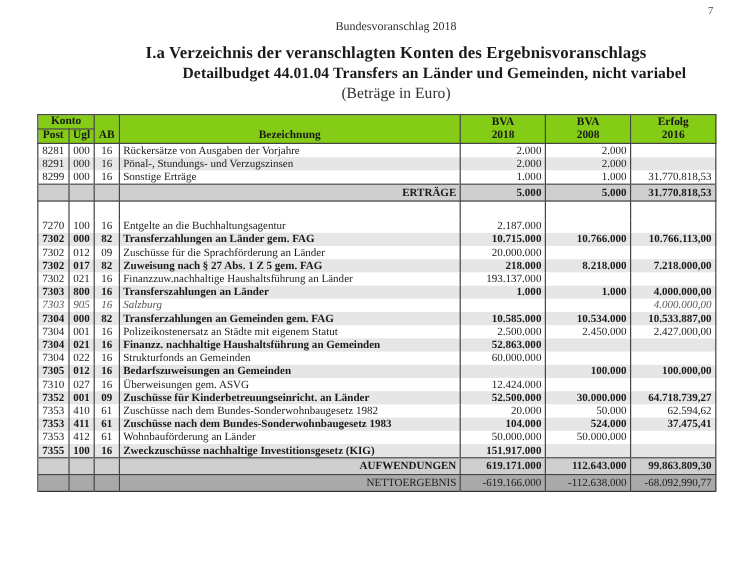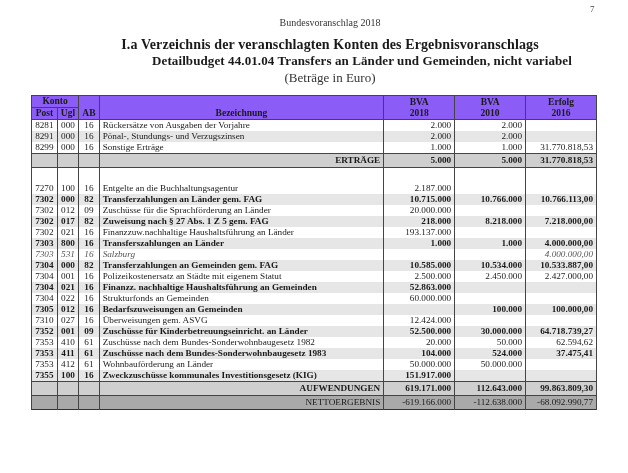--- a/index.html
+++ b/index.html
@@ -14,21 +14,21 @@
   .title1 { top:37px; font-size:14px; font-weight:bold; letter-spacing:0.1px; }
   .title2 { top:53px; font-size:13px; font-weight:bold; letter-spacing:0.1px;margin-left:32px; }
   .unit { top:70px; font-size:13px; color:#333; }
 
   table.budget {
     position:absolute; left:31px; top:95px; width:566px;
     border-collapse:collapse; font-size:9.2px; line-height:11px;
     border:1.5px solid #333;
   }
   table.budget td, table.budget th { padding:0 3px; white-space:nowrap; }
-  table.budget th { background:#8b5cf6; font-weight:bold; font-size:9.5px; border:1px solid #444; }
+  table.budget th { background:#84cc16; font-weight:bold; font-size:9.5px; border:1px solid #444; }
   .c-post { width:24px; }
   .c-ugl { width:18px; }
   .c-ab { width:14px; }
   .c-bez { width:281px; }
   .c-num { width:70px; }
   td.v { border-left:1px solid #444; border-right:1px solid #444; }
   td.num { text-align:right; }
   td.ctr { text-align:center; }
   tr.shade td { background:#e6e6e6; }
   tr.bold td { font-weight:bold; }
@@ -56,21 +56,21 @@
       <col class="c-num">
       <col class="c-num">
       <col class="c-num">
   </colgroup>
   <thead>
     <tr>
       <th colspan="2">Konto</th>
       <th rowspan="2" style="vertical-align:bottom">AB</th>
       <th rowspan="2" style="vertical-align:bottom">Bezeichnung</th>
       <th rowspan="2"><span>BVA</span><br><span>2018</span></th>
-      <th rowspan="2"><span>BVA</span><br><span>2010</span></th>
+      <th rowspan="2"><span>BVA</span><br><span>2008</span></th>
       <th rowspan="2"><span>Erfolg</span><br><span>2016</span></th>
     </tr>
     <tr>
       <th>Post</th>
       <th>Ugl</th>
     </tr>
   </thead>
   <tbody id="ertraege-body">
       <tr>
         <td class="v ctr">8281</td>
@@ -170,21 +170,21 @@
         <td class="v ctr">7303</td>
         <td class="v ctr">800</td>
         <td class="v ctr">16</td>
         <td class="v ">Transferszahlungen an Länder</td>
         <td class="v num">1.000</td>
         <td class="v num">1.000</td>
         <td class="v num">4.000.000,00</td>
       </tr>
       <tr class="ital">
         <td class="v ctr">7303</td>
-        <td class="v ctr">531</td>
+        <td class="v ctr">905</td>
         <td class="v ctr">16</td>
         <td class="v ">Salzburg</td>
         <td class="v num"></td>
         <td class="v num"></td>
         <td class="v num">4.000.000,00</td>
       </tr>
       <tr class="shade bold">
         <td class="v ctr">7304</td>
         <td class="v ctr">000</td>
         <td class="v ctr">82</td>
@@ -271,21 +271,21 @@
         <td class="v ctr">61</td>
         <td class="v ">Wohnbauförderung an Länder</td>
         <td class="v num">50.000.000</td>
         <td class="v num">50.000.000</td>
         <td class="v num"></td>
       </tr>
       <tr class="shade bold">
         <td class="v ctr">7355</td>
         <td class="v ctr">100</td>
         <td class="v ctr">16</td>
-        <td class="v ">Zweckzuschüsse kommunales Investitionsgesetz (KIG)</td>
+        <td class="v ">Zweckzuschüsse nachhaltige Investitionsgesetz (KIG)</td>
         <td class="v num">151.917.000</td>
         <td class="v num"></td>
         <td class="v num"></td>
       </tr>
     </tbody>
   <tbody>
     <tr class="total">
       <td class="v"></td>
         <td class="v"></td>
         <td class="v"></td>

